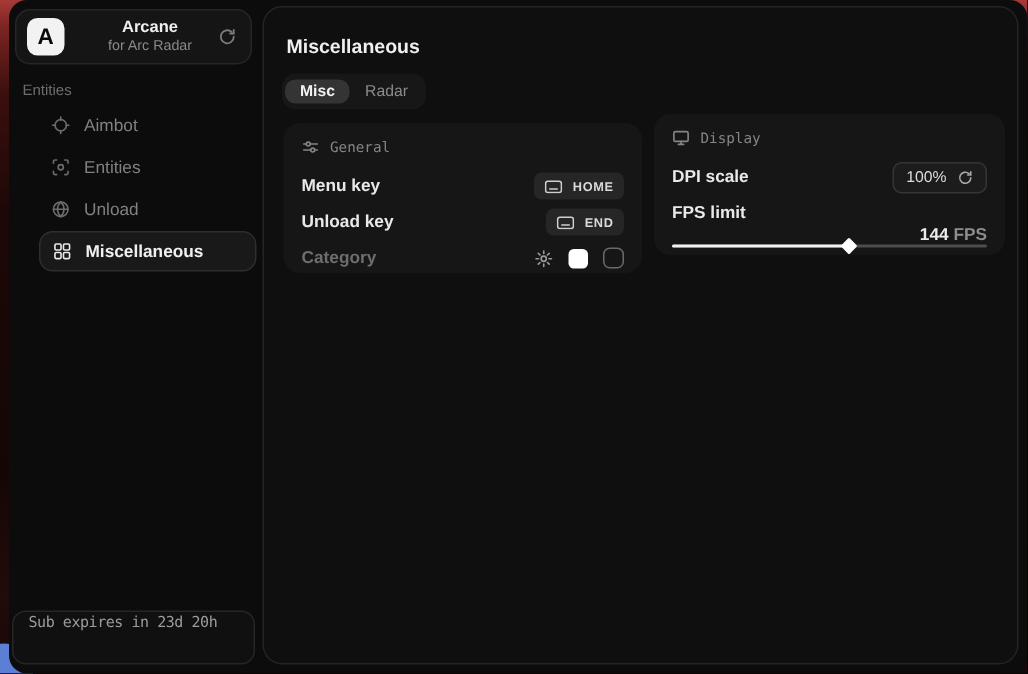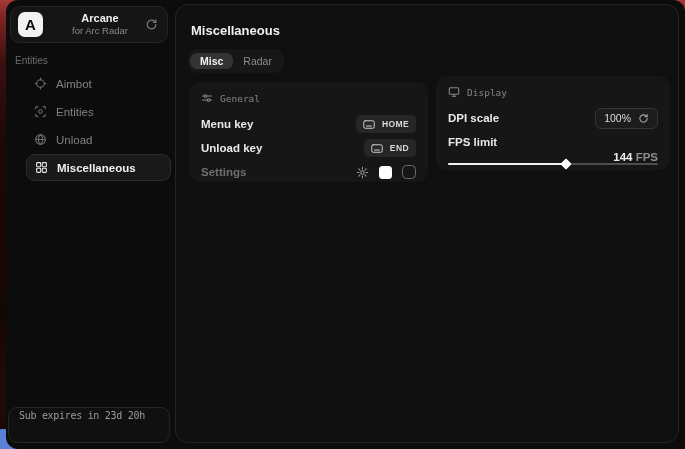--- a/index.html
+++ b/index.html
@@ -258,21 +258,21 @@
               <svg viewBox="0 0 24 18" fill="none" stroke="currentColor" stroke-width="2" stroke-linecap="round">
                 <rect x="1.5" y="1.5" width="21" height="15" rx="3"></rect>
                   <line x1="7" y1="12" x2="17" y2="12"></line>
               </svg>
             </span>
             <span>END</span>
           </span>
         </div>
 
         <div class="row">
-          <span class="row-label dim">Settings</span>
+          <span class="row-label dim">Category</span>
           <span class="cross-controls">
             <span class="gear-btn">
               <svg viewBox="0 0 24 24" fill="none" stroke="currentColor" stroke-width="2" stroke-linecap="round">
                 <circle cx="12" cy="12" r="3.2"></circle>
                 <path d="M12 2.5v3M12 18.5v3M2.5 12h3M18.5 12h3M5.3 5.3l2.1 2.1M16.6 16.6l2.1 2.1M18.7 5.3l-2.1 2.1M7.4 16.6l-2.1 2.1"></path>
               </svg>
             </span>
             <span class="swatch"></span>
             <span class="checkbox"></span>
           </span>

